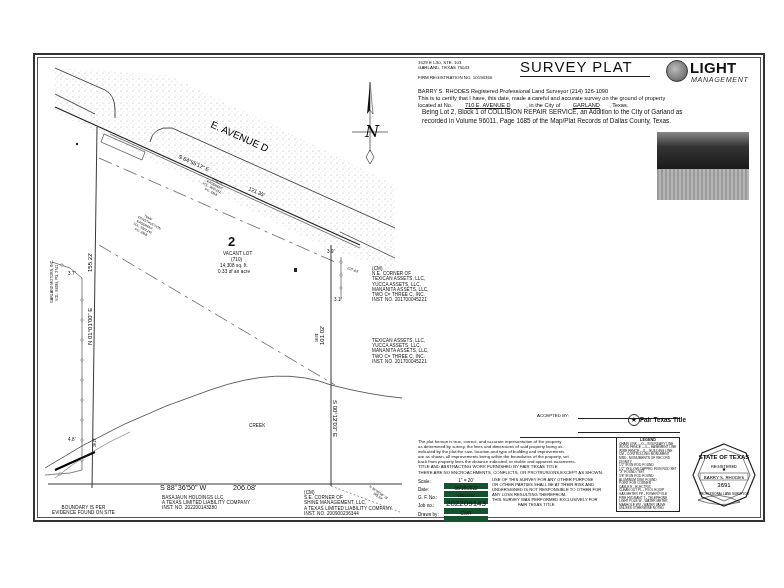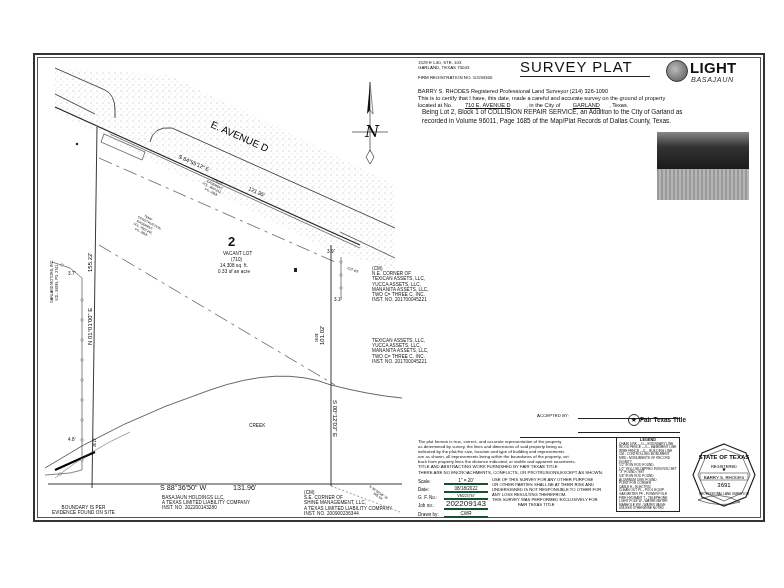--- a/index.html
+++ b/index.html
@@ -21,21 +21,21 @@
   .u { text-decoration:underline; }
   .photo { position:absolute; left:657px; top:132px; width:92px; height:68px; overflow:hidden; background:#cfcfcf; }
   .photo .trees { position:absolute; left:0; top:0; width:100%; height:55%; background:linear-gradient(180deg,#888 0%,#333 40%,#1a1a1a 100%); }
   .photo .grass { position:absolute; left:0; top:55%; width:100%; height:45%; background:repeating-linear-gradient(90deg,#9a9a9a 0 2px,#b5b5b5 2px 4px); }
   .accepted { left:537px; top:414px; font-size:4.4px; }
   .acc-line { position:absolute; border-top:1px solid #222; }
   .ftt { left:640px; top:417px; font-size:6.4px; font-weight:bold; }
   .ftt-icon { position:absolute; left:628px; top:414px; width:10px; height:10px; border:1px solid #222; border-radius:50%; font-size:7px; text-align:center; line-height:10px; }
   .notes { left:418px; top:439px; font-size:4.3px; line-height:5.1px; }
   .meta-label { position:absolute; left:418px; font-size:4.6px; }
-  .meta-val { position:absolute; left:444px; width:44px; text-align:center; border-bottom:2px solid #14532d; font-size:4.6px; }
+  .meta-val { position:absolute; left:444px; width:44px; text-align:center; border-bottom:6px solid #14532d; font-size:4.6px; }
   .meta-val.big { font-size:8px; top:496px; }
   .disclaimer { left:492px; top:477px; font-size:4.2px; line-height:5.1px; }
   .legend { position:absolute; left:616px; top:437px; width:64px; height:75px; border:1px solid #222; font-size:3.2px; line-height:3.6px; padding:1px 2px; box-sizing:border-box; overflow:hidden; }
   .legend .lt { text-align:center; font-weight:bold; font-size:3.8px; }
   .seal { position:absolute; left:690px; top:442px; width:68px; height:68px; }
 </style>
 </head>
 <body>
 
 <div class="sheet">
@@ -163,21 +163,21 @@
 </div>
 <div class="t tiny" style="left:372px;top:338px;line-height:5.2px;">
   <div>TEXICAN ASSETS, LLC,</div>
     <div>YUCCA ASSETS, LLC,</div>
     <div>MANANITA ASSETS, LLC,</div>
     <div>TWO C= THREE C, INC.</div>
     <div>INST. NO. 201700045221</div>
 </div>
 
 <div class="t" style="left:160px;top:484px;font-size:7.2px;">S 88°36'50" W</div>
-<div class="t" style="left:233px;top:484px;font-size:7.2px;">131.96'</div>
+<div class="t" style="left:233px;top:484px;font-size:7.2px;">206.08'</div>
 <div class="t tiny" style="left:162px;top:495px;line-height:5.2px;">
   <div>BASAJAUN HOLDINGS LLC,</div>
     <div>A TEXAS LIMITED LIABILITY COMPANY</div>
     <div>INST. NO. 202200143280</div>
 </div>
 <div class="t tiny" style="left:304px;top:490px;line-height:5.2px;">
   <div>(CM)</div>
     <div>S.E. CORNER OF</div>
     <div>SHINE MANAGEMENT, LLC,</div>
     <div>A TEXAS LIMITED LIABILITY COMPANY</div>
@@ -190,21 +190,21 @@
 
 <div class="t addr">
     <div>1529 E I-30, STE. 103</div>
     <div>GARLAND, TEXAS 75043</div>
   </div>
 <div class="t firm">FIRM REGISTRATION NO. 10194366</div>
 <div class="t title">SURVEY PLAT</div>
 <div class="title-rule"></div>
 <div class="logo-circle"></div>
 <div class="t logo-burns">LIGHT</div>
-<div class="t logo-surv">BASAJAUN</div>
+<div class="t logo-surv">MANAGEMENT</div>
 
 <div class="t cert">
   <div>BARRY S. RHODES Registered Professional Land Surveyor (214) 326-1090</div>
   <div>This is to certify that I have, this date, made a careful and accurate survey on the ground of property</div>
   <div><span>located at No.</span>&nbsp;&nbsp;&nbsp;&nbsp;&nbsp;&nbsp;&nbsp;&nbsp;<span class="u">710 E. AVENUE D</span>&nbsp;&nbsp;&nbsp;&nbsp;&nbsp;&nbsp;&nbsp;&nbsp;&nbsp;&nbsp;<span>, in the City of</span>&nbsp;&nbsp;&nbsp;&nbsp;&nbsp;&nbsp;&nbsp;&nbsp;<span class="u">GARLAND</span>&nbsp;&nbsp;&nbsp;&nbsp;&nbsp;&nbsp;<span>, Texas.</span></div>
 </div>
 <div class="t cert2">
   <div>Being Lot 2, Block 1 of COLLISION REPAIR SERVICE, an Addition to the City of Garland as</div>
   <div>recorded in Volume 96011, Page 1685 of the Map/Plat Records of Dallas County, Texas.</div>
 </div>

